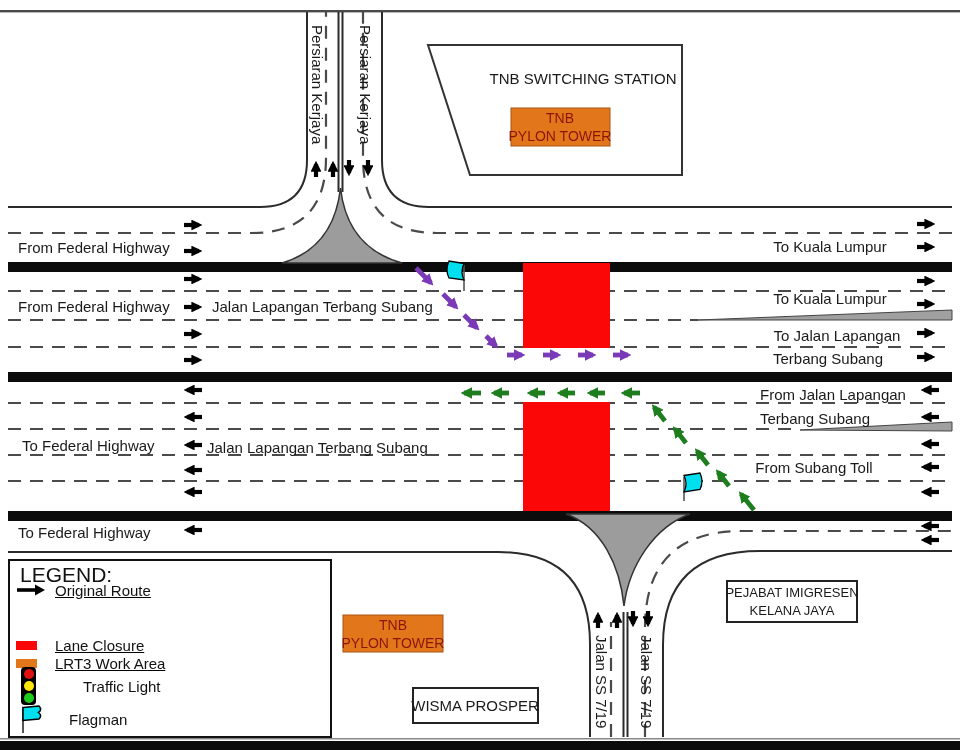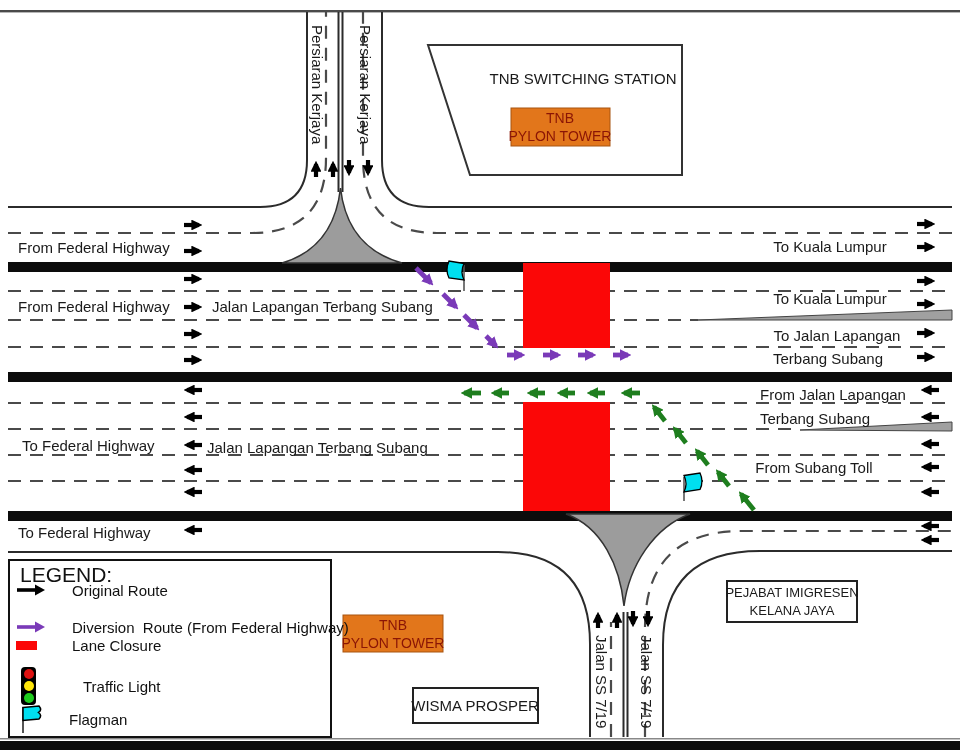--- a/index.html
+++ b/index.html
@@ -7,21 +7,21 @@
          font-family:"Liberation Sans",sans-serif;}
   #map{position:absolute;left:0;top:0;}
   svg text{fill:#1a1a1a;font-family:"Liberation Sans",sans-serif;}
   .rd-label{font-size:15px;}
   .rd-label-sm{font-size:13px;}
   .pylon-txt{font-size:14px;fill:#8b1505;}
   
   #legend{position:absolute;left:8px;top:559px;width:324px;height:179px;
           border:2.5px solid #111;background:#fff;box-sizing:border-box;}
   #legend .lg-title{position:absolute;left:10px;top:2px;font-size:21px;color:#111;}
-  .lg-row{position:absolute;left:6px;right:2px;height:18px;display:flex;align-items:center;gap:26px;}
+  .lg-row{position:absolute;left:6px;right:2px;height:18px;display:flex;align-items:center;gap:9px;text-decoration:underline;}
   .lg-label{font-size:15px;color:#111;white-space:pre;line-height:1;}
   .lg-iconbox{width:30px;display:flex;justify-content:flex-start;align-items:center;flex:0 0 30px;}
   .swatch{width:21px;height:9px;}
   .tl-body{position:absolute;left:11px;top:106px;width:15px;height:38px;background:#000;
            border-radius:4px;display:flex;flex-direction:column;align-items:center;
            justify-content:space-between;padding:2px 0;box-sizing:border-box;}
   .tl-dot{width:10px;height:10px;border-radius:50%;}
   .lg-label-abs{position:absolute;font-size:15px;color:#111;white-space:pre;margin-left:30px;}
 </style>
 </head>
@@ -230,37 +230,34 @@
     <span class="lg-iconbox">
       <svg width="30" height="12" viewBox="0 0 30 12">
             <line x1="1" y1="6" x2="19" y2="6" stroke="#000" stroke-width="3.6"></line>
             <path d="M19,0.5 L29,6 L19,11.5 Z" fill="#000"></path>
           </svg>
     </span>
     <span class="lg-label">Original Route</span>
   </div>
 
 
-  <div class="lg-row" style="top:57px">
-    <span class="lg-iconbox">
-      <svg width="30" height="12" viewBox="0 0 30 12">
-            <line x1="1" y1="6" x2="19" y2="6" stroke="#7a3ab8" stroke-width="3.6"></line>
-            <path d="M19,0.5 L29,6 L19,11.5 Z" fill="#7a3ab8"></path>
-          </svg>
-    </span>
-    <span class="lg-label">Diversion  Route (From Federal Highway)</span>
-  </div>
 
   <div class="lg-row" style="top:75px">
     <span class="lg-iconbox">
       <span class="swatch" style="background:#fb0707"></span>
     </span>
     <span class="lg-label">Lane Closure</span>
   </div>
 
+  <div class="lg-row" style="top:93px">
+    <span class="lg-iconbox">
+      <span class="swatch" style="background:#e2761b"></span>
+    </span>
+    <span class="lg-label">LRT3 Work Area</span>
+  </div>
 
   <div class="tl-body">
     <span class="tl-dot" style="background:#dd1111"></span>
     <span class="tl-dot" style="background:#ffe60a"></span>
     <span class="tl-dot" style="background:#1ecc1e"></span>
   </div>
   <span class="lg-label-abs" style="left:43px;top:117px">Traffic Light</span>
 
   <span style="position:absolute;left:8px;top:144px">
     <svg width="26" height="30" viewBox="0 0 26 30">

